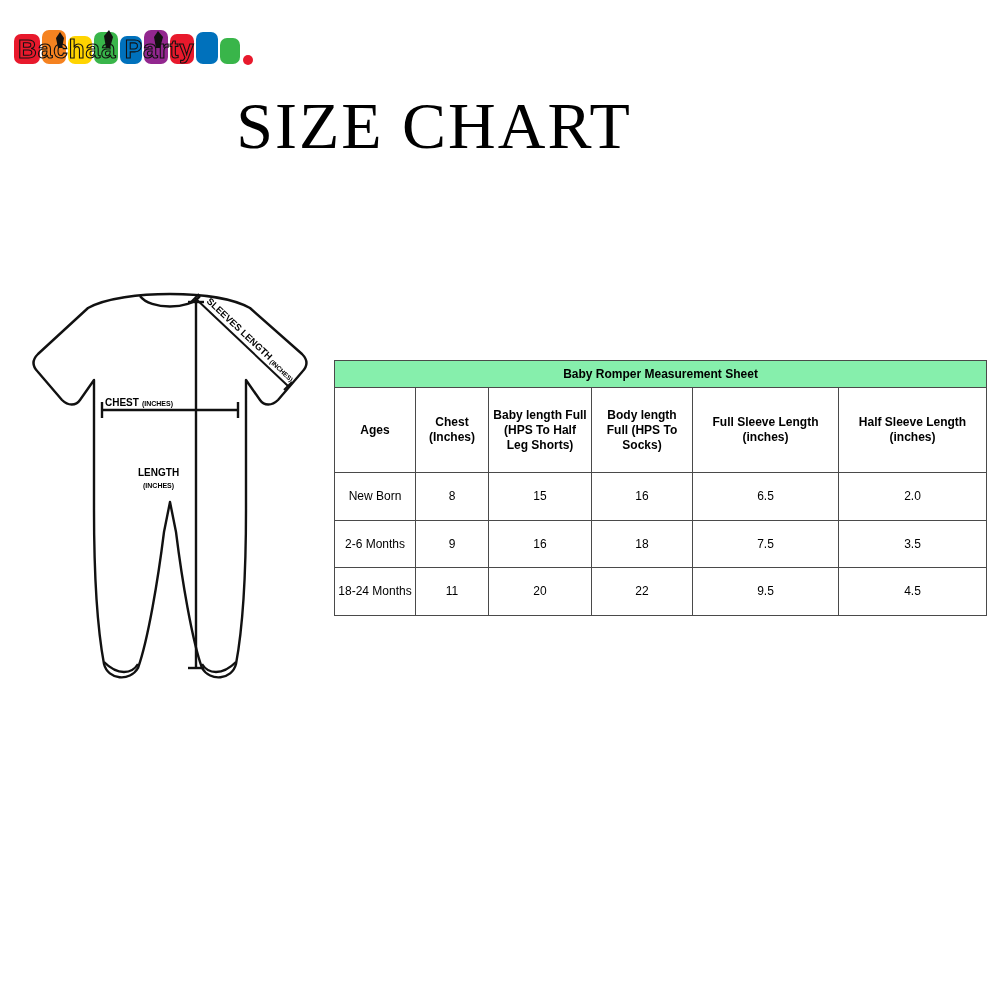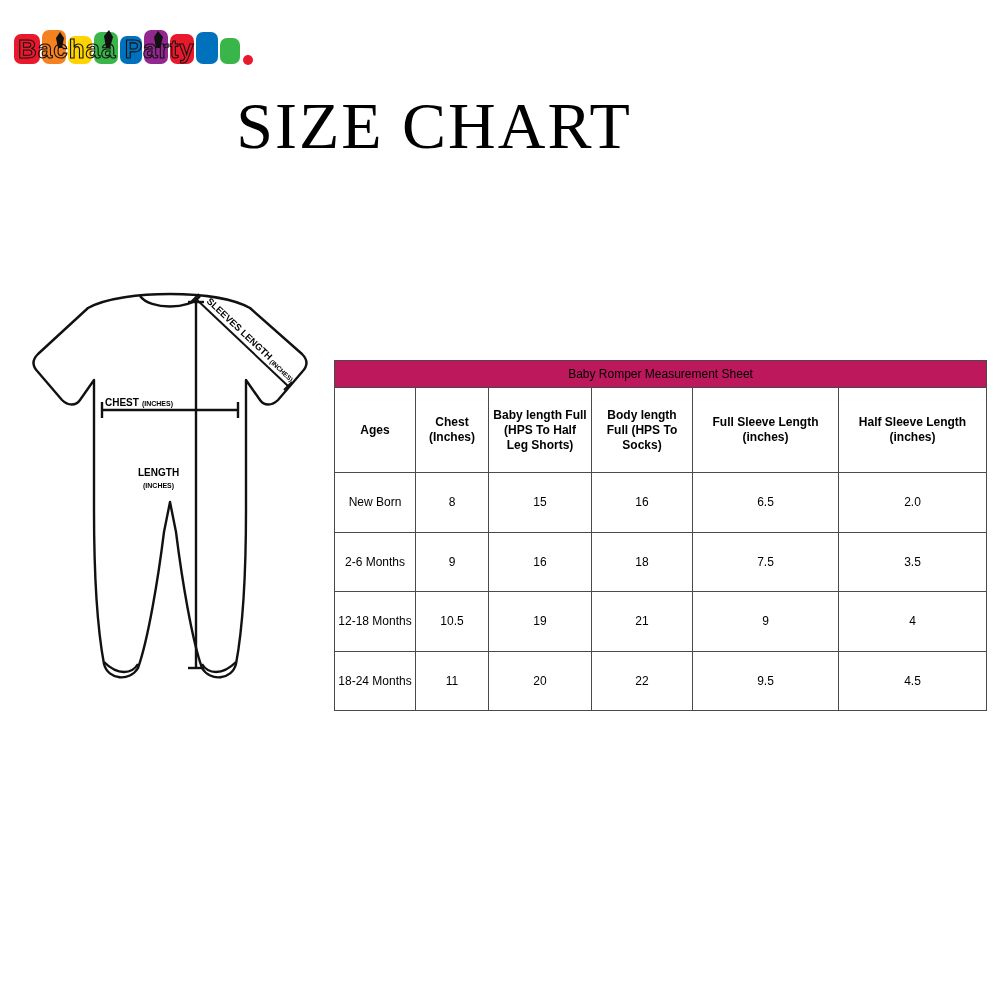--- a/index.html
+++ b/index.html
@@ -68,26 +68,26 @@
     border-collapse: collapse;
     width: 652px;
     table-layout: fixed;
     font-size: 11.5px;
   }
   table.size-chart th,
   table.size-chart td {
     border: 1px solid #4a4a4a;
     text-align: center;
     vertical-align: middle;
-    padding: 18px 2px;
+    padding: 12px 2px;
     color: #000;
   }
   tr.sheet-title th {
-    background: #be185d;
-    font-weight: 400;
+    background: #86efac;
+    font-weight: 700;
     font-size: 12px;
     padding: 6px 2px;
     border-bottom: 1px solid #4a4a4a;
   }
   tr.head-row th {
     font-weight: 700;
     font-size: 12px;
     height: 76px;
     line-height: 1.25;
     padding: 4px 4px;
@@ -232,28 +232,20 @@
       </tr>
       <tr>
         <td class="age-cell">2-6 Months</td>
         <td>9</td>
         <td>16</td>
         <td>18</td>
         <td>7.5</td>
         <td>3.5</td>
       </tr>
       <tr>
-        <td class="age-cell">12-18 Months</td>
-        <td>10.5</td>
-        <td>19</td>
-        <td>21</td>
-        <td>9</td>
-        <td>4</td>
-      </tr>
-      <tr>
         <td class="age-cell">18-24 Months</td>
         <td>11</td>
         <td>20</td>
         <td>22</td>
         <td>9.5</td>
         <td>4.5</td>
       </tr>
     </tbody>
   </table>
 </div>

